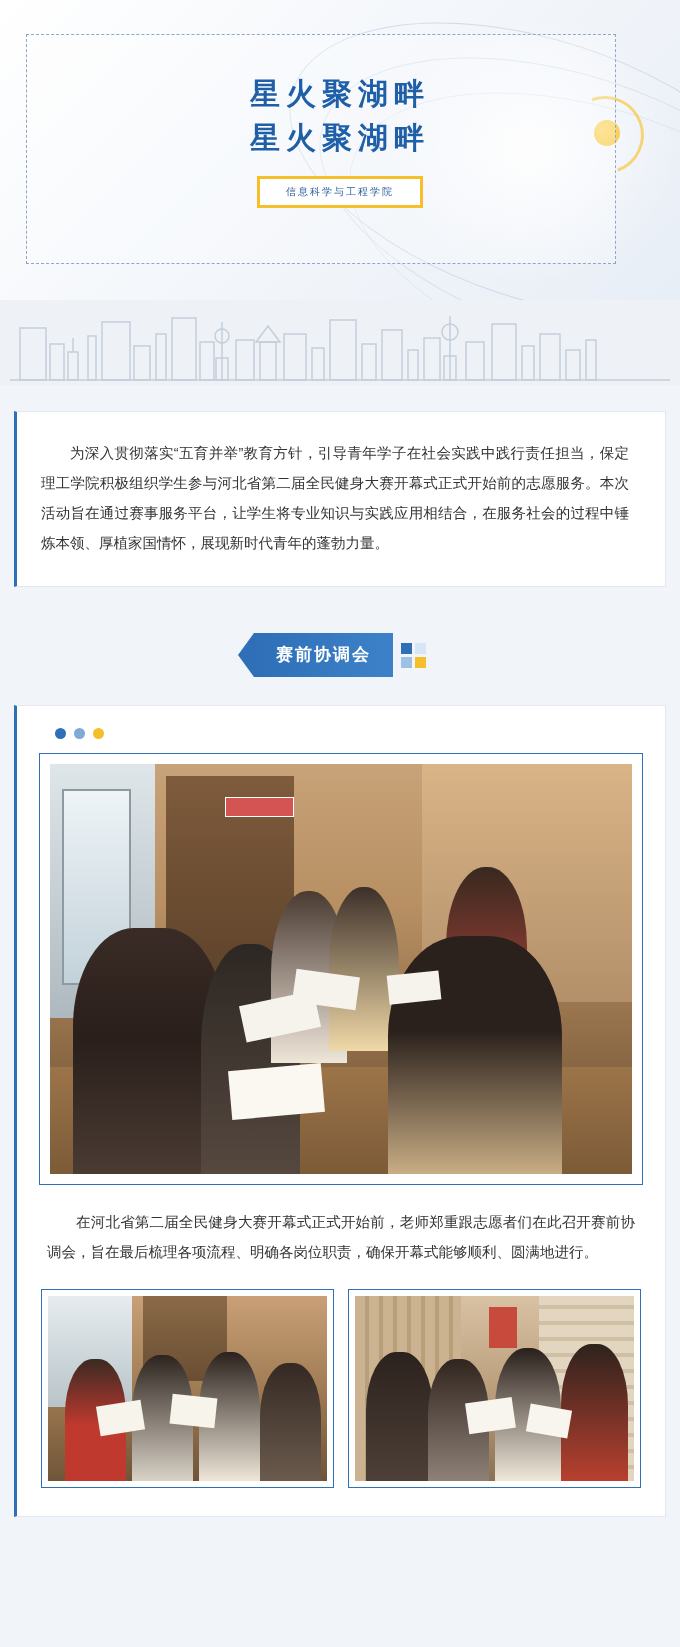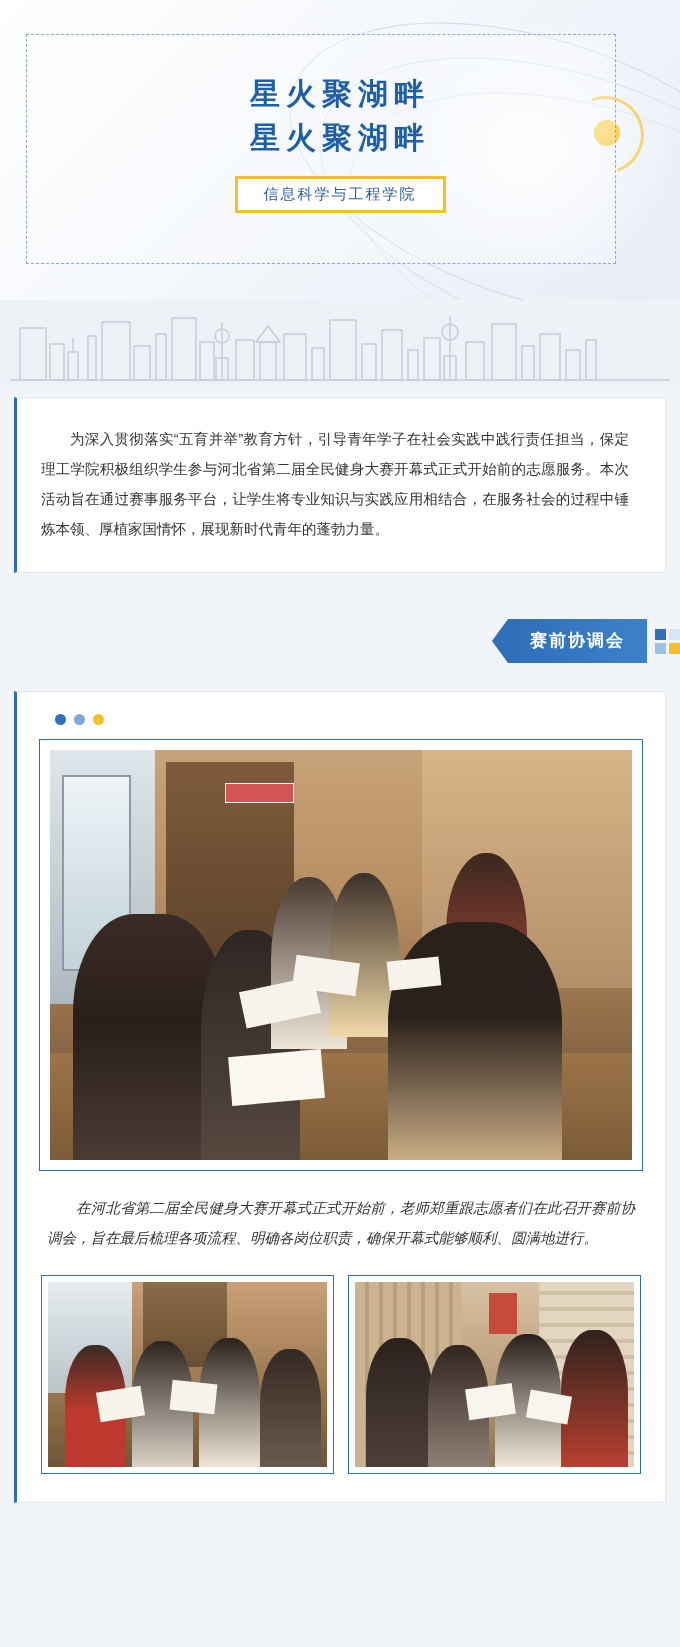--- a/index.html
+++ b/index.html
@@ -72,21 +72,21 @@
     color: #1f5fa8;
     letter-spacing: 6px;
     line-height: 44px;
     text-shadow: 0 1px 0 rgba(255,255,255,.8);
   }
   .subtitle-badge {
     display: inline-block;
     margin-top: 16px;
     position: relative;
     padding: 6px 26px;
-    font-size: 15px;
+    font-size: 10px;
     letter-spacing: 2px;
     color: #2a5e9e;
     background: #ffffff;
     border-top: 3px solid #f4bf2a;
     border-bottom: 3px solid #f4bf2a;
   }
   .subtitle-badge:before, .subtitle-badge:after {
     content: "";
     position: absolute; top: -3px; bottom: -3px; width: 3px;
     background: #f4bf2a;
@@ -104,35 +104,35 @@
   .skyline svg { position:absolute; left: 10px; bottom: 0; }
 
   
   .card {
     margin: 0 14px 0 14px;
     background: #ffffff;
     border: 1px solid #e2e8f1;
     border-left: 3px solid #2e6fb7;
   }
   .intro-card {
-    margin-top: 12px;
+    margin-top: 26px;
     padding: 26px 36px 28px 24px;
   }
   .para {
     font-size: 14.5px;
     line-height: 30px;
     color: #333333;
     text-align: justify;
     text-indent: 2em;
   }
 
   
   .section-title-wrap {
-    margin: 46px 0 26px 0;
-    text-align: right;
+    margin: 46px 16px 26px 0;
+    text-align: center;
     position: relative;
     height: 46px;
   }
   .sect-inner {
     display: inline-flex;
     align-items: center;
     height: 44px;
   }
   .sect-left-tri {
     width: 0; height: 0;
@@ -159,21 +159,20 @@
   }
   .sq { width: 11px; height: 11px; }
   .sq.blue { background: #2e6fb7; }
   .sq.yellow { background: #f4bf2a; }
   .sq.lightblue { background: #9dc1e4; }
   .sq.pale { background: #d7e5f5; }
 
   
   .content-card {
     padding: 18px 16px 28px 16px;
-    font-style: italic;
   }
   .dots {
     display: flex; gap: 8px; margin: 4px 0 14px 22px;
   }
   .dot { width: 11px; height: 11px; border-radius: 50%; }
   .dot.d1 { background: #2e6fb7; }
   .dot.d2 { background: #7fa9d6; }
   .dot.d3 { background: #f4bf2a; }
 
   .photo-frame {

